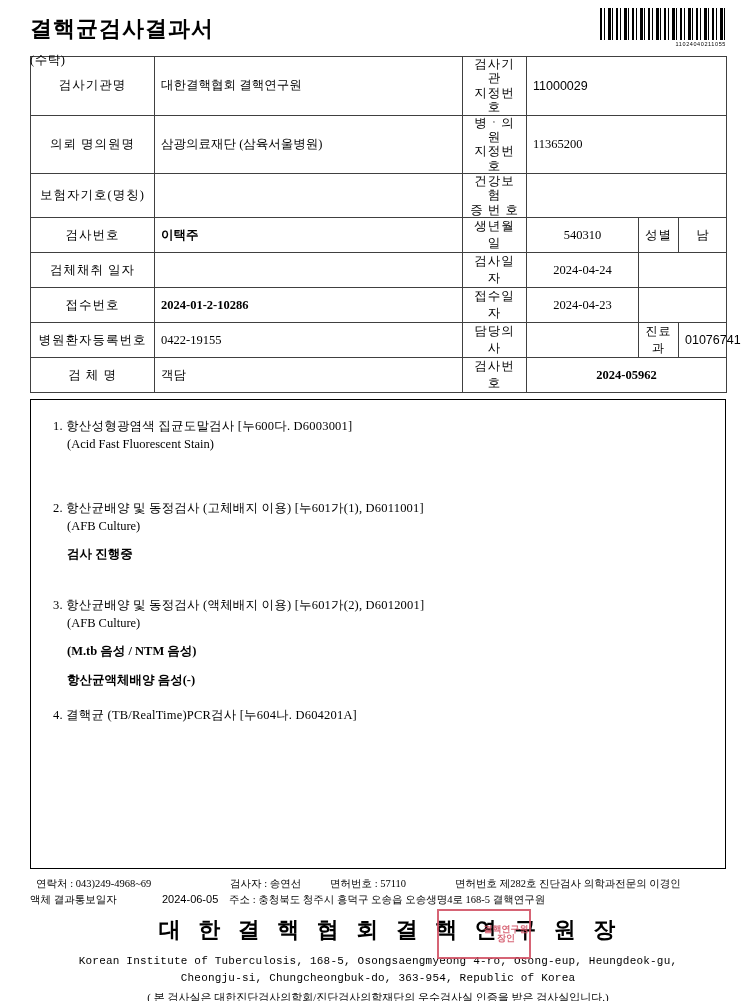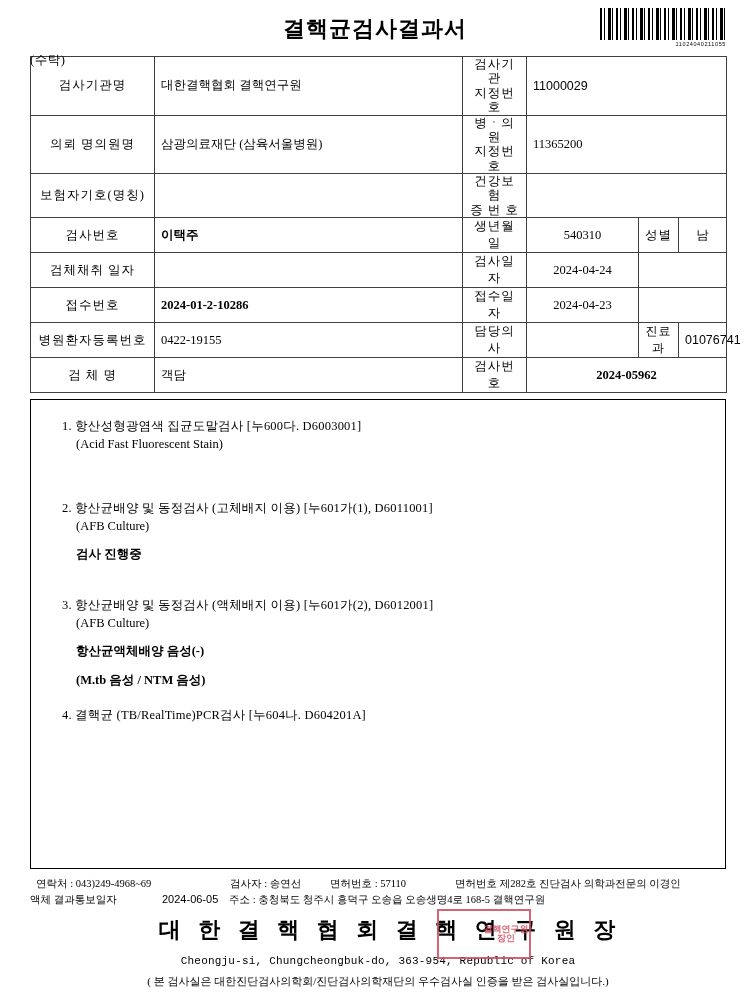--- a/index.html
+++ b/index.html
@@ -35,21 +35,20 @@
     top: 38px;
     font-size: 12.5px;
     letter-spacing: 0.5px;
     margin-top: 14px;
   }
   .doc-title {
     position: absolute;
     left: 0;
     right: 6px;
     top: 14px;
-    text-align: center;
     font-size: 22px;
     font-weight: bold;
     letter-spacing: 1px;
     font-family: "Liberation Serif", serif;
   }
   .barcode {
     position: absolute;
     right: 0;
     top: 8px;
     width: 126px;
@@ -113,21 +112,21 @@
     font-family: "Liberation Sans", sans-serif;
   }
 
   
   .results {
     margin: 6px 30px 0 30px;
     width: 696px;
     box-sizing: border-box;
     border: 1px solid #000;
     height: 470px;
-    padding: 18px 31px;
+    padding: 18px 22px;
     font-size: 12.5px;
     position: relative;
   }
   .res-item {
     margin-bottom: 4px;
   }
   .res-line1 {
     letter-spacing: 0.2px;
   }
   .res-line2 {
@@ -302,22 +301,22 @@
     <div class="res-item">
       <div class="res-line1">2. 항산균배양 및 동정검사    (고체배지 이용) [누601가(1), D6011001]</div>
       <div class="res-line2">(AFB Culture)</div>
       <div class="res-note">검사 진행중</div>
     </div>
     <div class="gap-2"></div>
 
     <div class="res-item">
       <div class="res-line1">3. 항산균배양 및 동정검사    (액체배지 이용) [누601가(2), D6012001]</div>
       <div class="res-line2">(AFB Culture)</div>
+      <div class="res-note">(M.tb 음성 / NTM 음성)</div>
       <div class="res-note">항산균액체배양 음성(-)</div>
-      <div class="res-note">(M.tb 음성 / NTM 음성)</div>
     </div>
     <div class="gap-3"></div>
 
     <div class="res-item">
       <div class="res-line1">4. 결핵균 (TB/RealTime)PCR검사  [누604나. D604201A]</div>
     </div>
 
   </div>
 
   <div class="footer">
@@ -332,20 +331,21 @@
       <span class="f-date-val">2024-06-05</span>
       <span class="f-addr">주소 : 충청북도 청주시 흥덕구 오송읍 오송생명4로 168-5 결핵연구원</span>
     </div>
 
     <div class="org-line">
       <span class="org-text">대 한 결 핵 협 회   결 핵 연 구 원 장</span>
       <span class="seal">결핵연구원장인</span>
     </div>
 
     <div class="addr-en">
+      <div>Korean Institute of Tuberculosis, 168-5, Osongsaengmyeong 4-ro, Osong-eup, Heungdeok-gu,</div>
       <div>Cheongju-si, Chungcheongbuk-do, 363-954, Republic of Korea</div>
     </div>
 
     <div class="cert-line">( 본 검사실은 대한진단검사의학회/진단검사의학재단의 우수검사실 인증을 받은 검사실입니다.)</div>
 
   </div>
 
 </div>
 
 </body></html>

